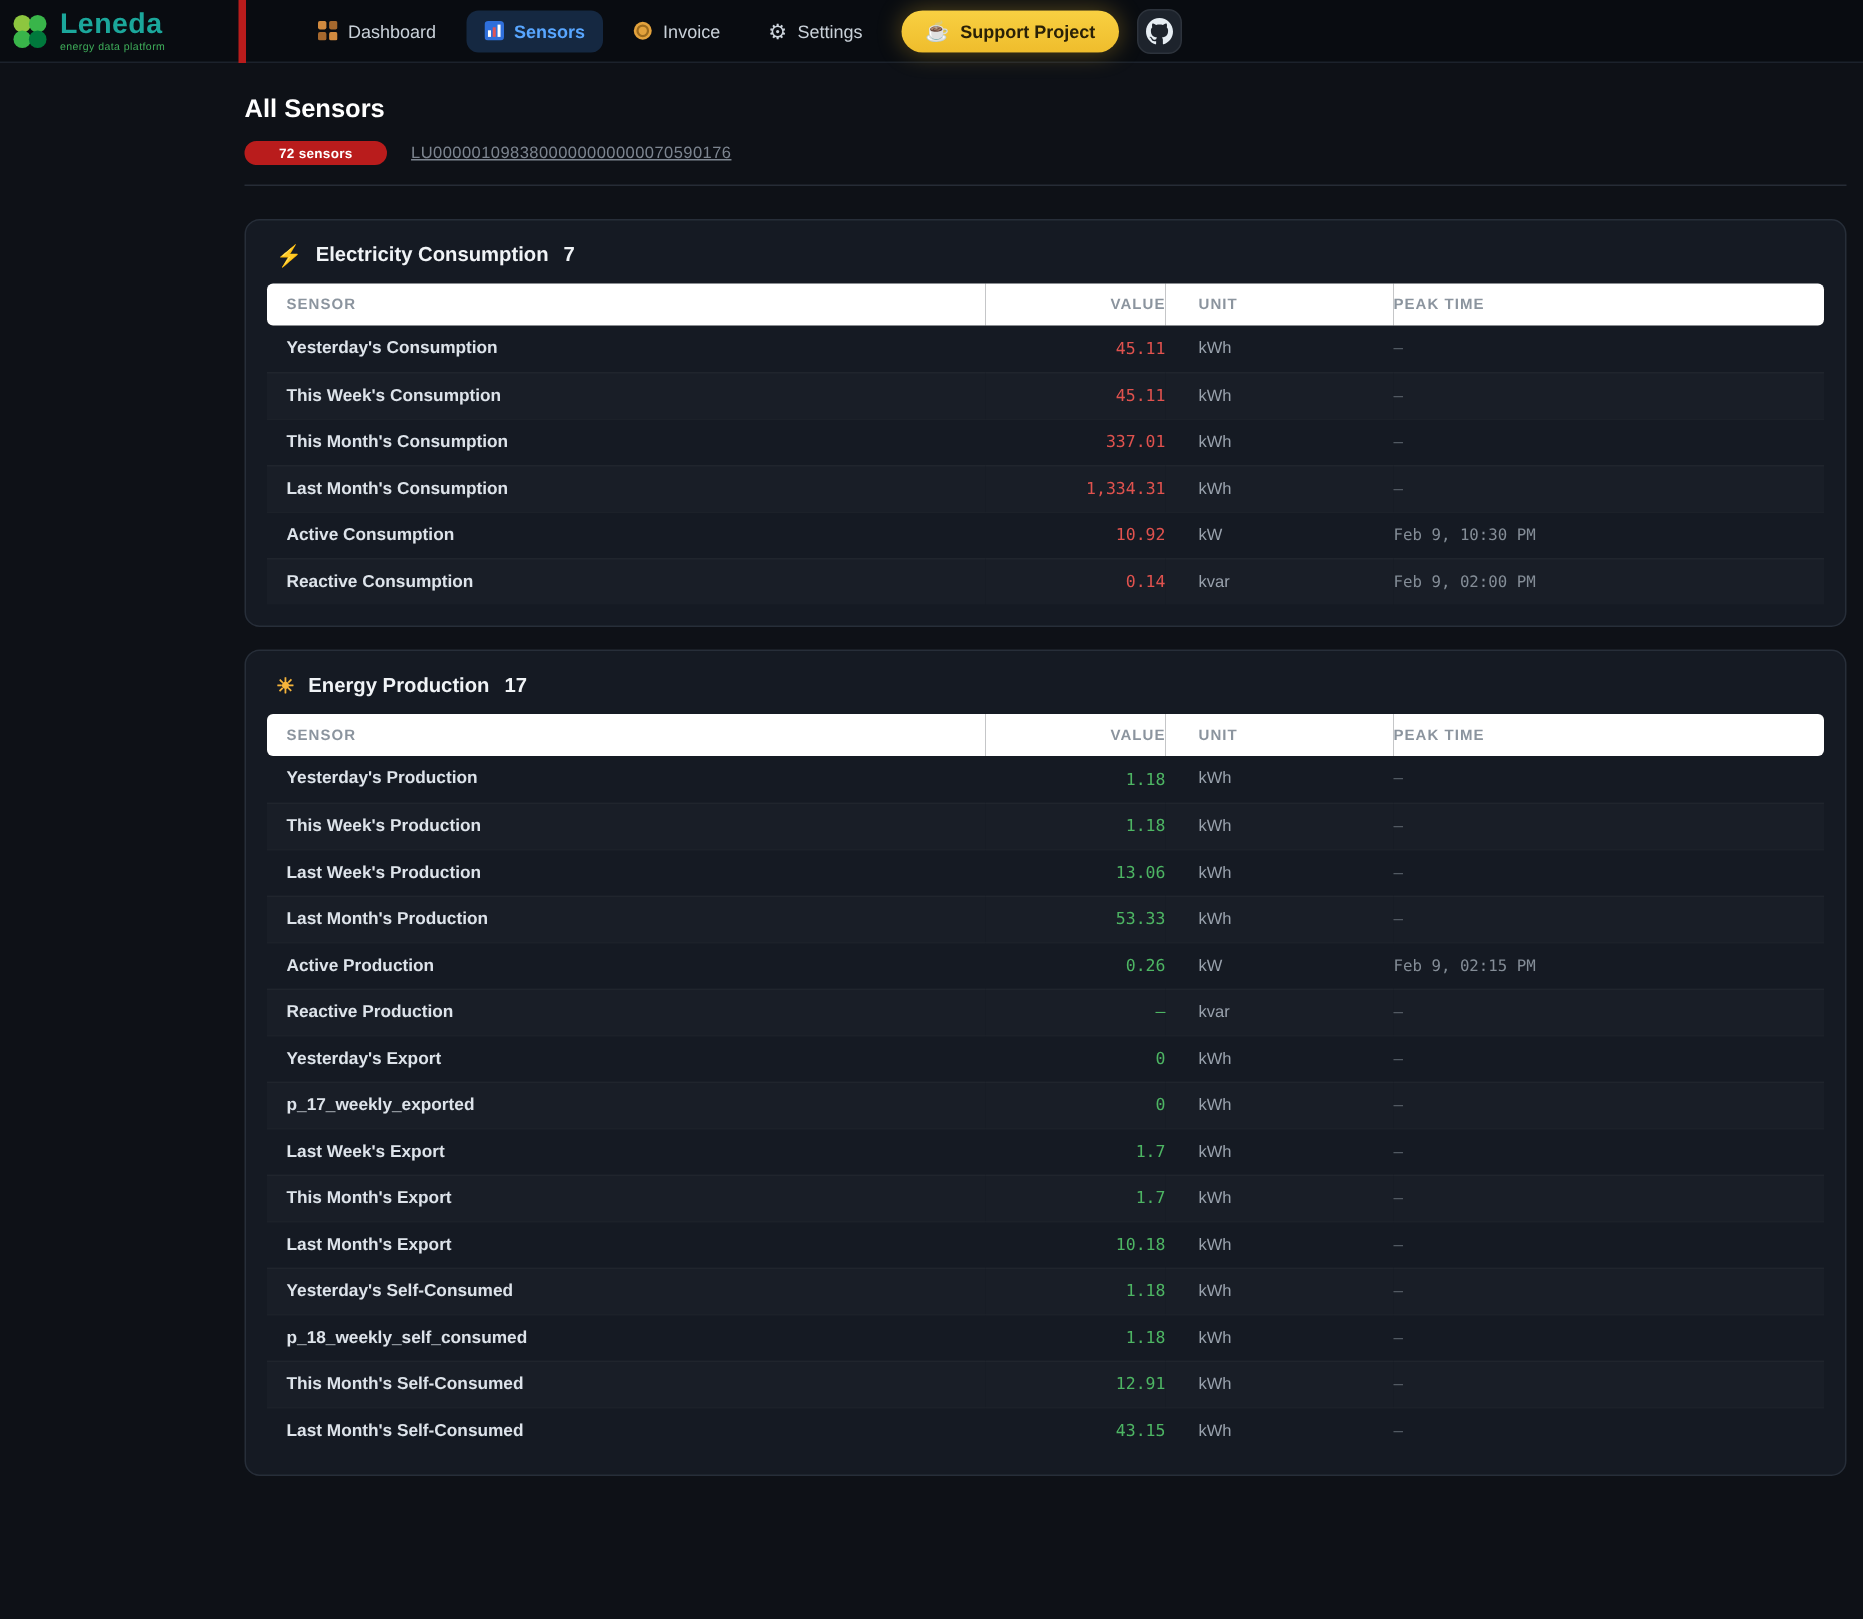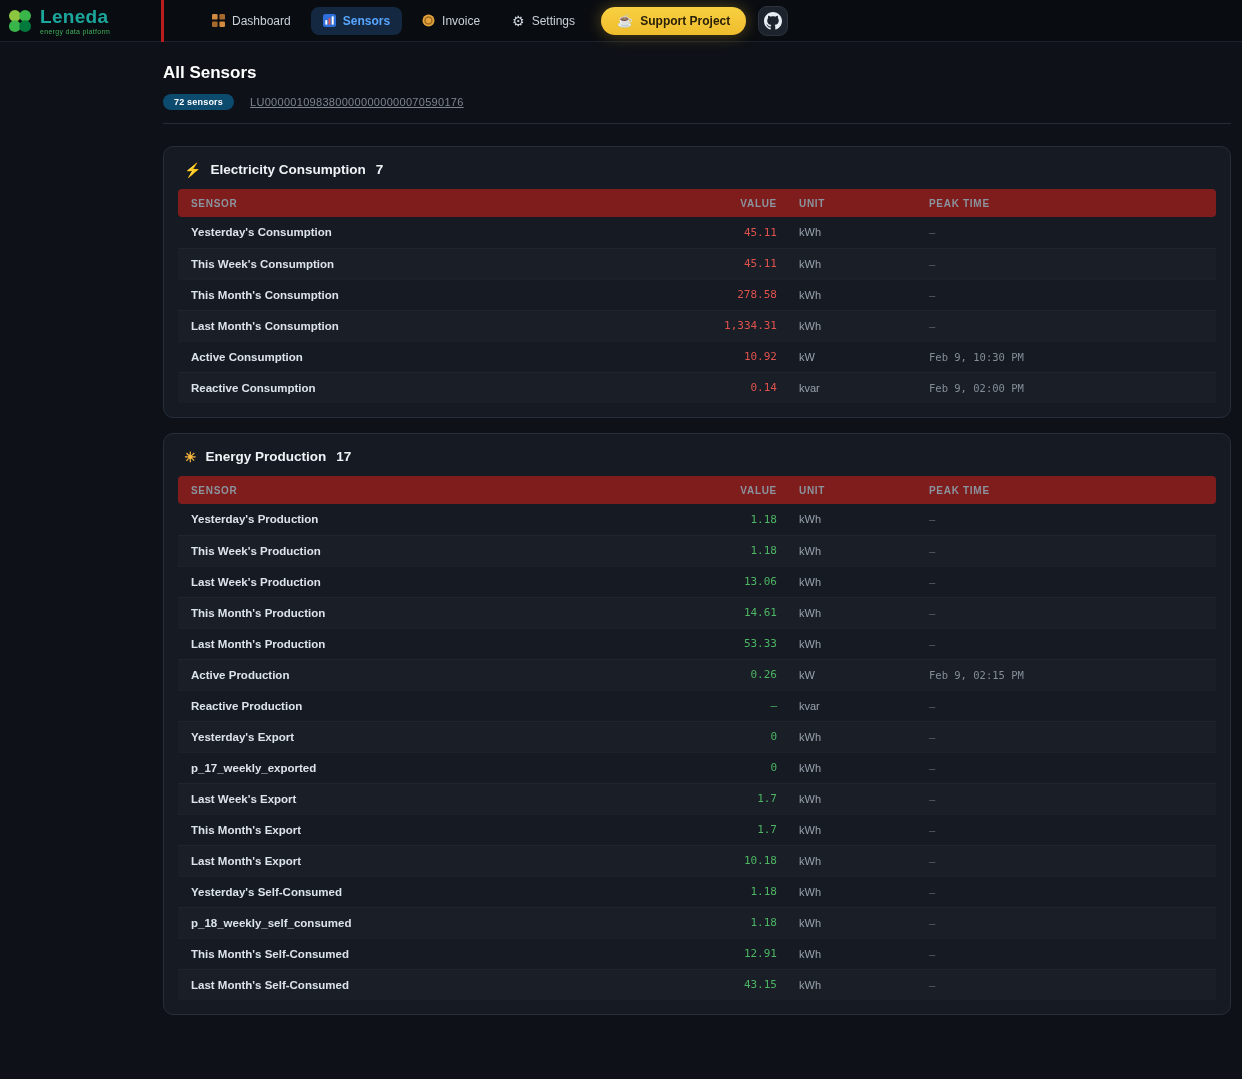--- a/index.html
+++ b/index.html
@@ -14,21 +14,21 @@
   
   .topnav {
     height: 42px; background: #090c11;
     border-bottom: 1px solid #1c222c;
     display: flex; align-items: center;
     padding: 0 10px 0 6px;
   }
   .brand {
     display: flex; align-items: center; gap: 6px;
     width: 158px; height: 42px;
-    border-right: 3px solid #b91c1c;
+    border-right: 5px solid #b91c1c;
     cursor: pointer;
   }
   .brand-text { display: flex; flex-direction: column; line-height: 1; }
   .brand-name { font-size: 19px; font-weight: bold; color: #1ba79b; letter-spacing: .3px; }
   .brand-tagline { font-size: 7px; color: #3fae5a; margin-top: 2px; letter-spacing: .3px; }
 
   .nav-items { display: flex; align-items: center; gap: 8px; margin-left: 36px; }
   .nav-item {
     display: flex; align-items: center; gap: 7px;
     padding: 7px 12px; border-radius: 8px;
@@ -52,22 +52,22 @@
     width: 30px; height: 30px; margin-left: 12px;
     background: #1d232c; border: 1px solid #2d333c; border-radius: 9px;
     display: flex; align-items: center; justify-content: center; cursor: pointer;
   }
 
   
   main { margin-left: 163px; width: 1068px; padding-top: 21px; }
   .page-title { margin: 0; font-size: 17px; font-weight: bold; color: #ffffff; }
   .meta-row { display: flex; align-items: center; gap: 16px; margin-top: 11px; }
   .badge {
-    background: #0c4a6e; color: #fff; font-size: 9px; font-weight: bold;
-    padding: 3px 11px; border-radius: 9px; letter-spacing: .2px;
+    background: #b91c1c; color: #fff; font-size: 9px; font-weight: bold;
+    padding: 3px 23px; border-radius: 9px; letter-spacing: .2px;
   }
   .meter-id { color: #7d8590; font-size: 11px; letter-spacing: .3px; text-decoration: underline; }
   .divider { border: none; border-top: 1px solid #262c36; margin: 13px 0 0 0; }
 
   
   .card {
     background: #151a23; border: 1px solid #272e39; border-radius: 10px;
     margin-top: 22px; padding: 12px 14px 14px;
   }
   .card + .card { margin-top: 15px; }
@@ -79,21 +79,21 @@
   .icon-orange { color: #f0a13c; }
   .icon-sun { color: #f5b43b; }
   .card-count { margin-left: 1px; }
 
   table.sensors { width: 100%; border-collapse: collapse; table-layout: fixed; }
   col.col-value { width: 120px; }
   col.col-unit  { width: 152px; }
   col.col-peak  { width: 287px; }
 
   thead th {
-    background: #7f1d1d; color: #8b949e;
+    background: #ffffff; color: #8b949e;
     font-size: 10px; font-weight: bold; letter-spacing: .7px;
     text-align: left; height: 28px; padding: 0;
   }
   th.h-sensor { padding-left: 13px; border-radius: 4px 0 0 4px; }
   th.h-value  { text-align: right; }
   th.h-unit   { padding-left: 22px; }
   th.h-peak   { border-radius: 0 4px 4px 0; }
 
   tbody td { height: 31px; font-size: 11px; border-top: 1px solid rgba(255,255,255,0.03); padding: 0; }
   tbody tr:first-child td { border-top: none; }
@@ -216,21 +216,21 @@
             <td class="c-peak dash">–</td>
           </tr>
           <tr>
             <td class="c-sensor">This Week's Consumption</td>
             <td class="c-value" style="color: rgb(224, 82, 78);">45.11</td>
             <td class="c-unit">kWh</td>
             <td class="c-peak dash">–</td>
           </tr>
           <tr>
             <td class="c-sensor">This Month's Consumption</td>
-            <td class="c-value" style="color: rgb(224, 82, 78);">278.58</td>
+            <td class="c-value" style="color: rgb(224, 82, 78);">337.01</td>
             <td class="c-unit">kWh</td>
             <td class="c-peak dash">–</td>
           </tr>
           <tr>
             <td class="c-sensor">Last Month's Consumption</td>
             <td class="c-value" style="color: rgb(224, 82, 78);">1,334.31</td>
             <td class="c-unit">kWh</td>
             <td class="c-peak dash">–</td>
           </tr>
           <tr>
@@ -283,26 +283,20 @@
             <td class="c-unit">kWh</td>
             <td class="c-peak dash">–</td>
           </tr>
           <tr>
             <td class="c-sensor">Last Week's Production</td>
             <td class="c-value" style="color: rgb(77, 181, 99);">13.06</td>
             <td class="c-unit">kWh</td>
             <td class="c-peak dash">–</td>
           </tr>
           <tr>
-            <td class="c-sensor">This Month's Production</td>
-            <td class="c-value" style="color: rgb(77, 181, 99);">14.61</td>
-            <td class="c-unit">kWh</td>
-            <td class="c-peak dash">–</td>
-          </tr>
-          <tr>
             <td class="c-sensor">Last Month's Production</td>
             <td class="c-value" style="color: rgb(77, 181, 99);">53.33</td>
             <td class="c-unit">kWh</td>
             <td class="c-peak dash">–</td>
           </tr>
           <tr>
             <td class="c-sensor">Active Production</td>
             <td class="c-value" style="color: rgb(77, 181, 99);">0.26</td>
             <td class="c-unit">kW</td>
             <td class="c-peak">Feb 9, 02:15 PM</td>

